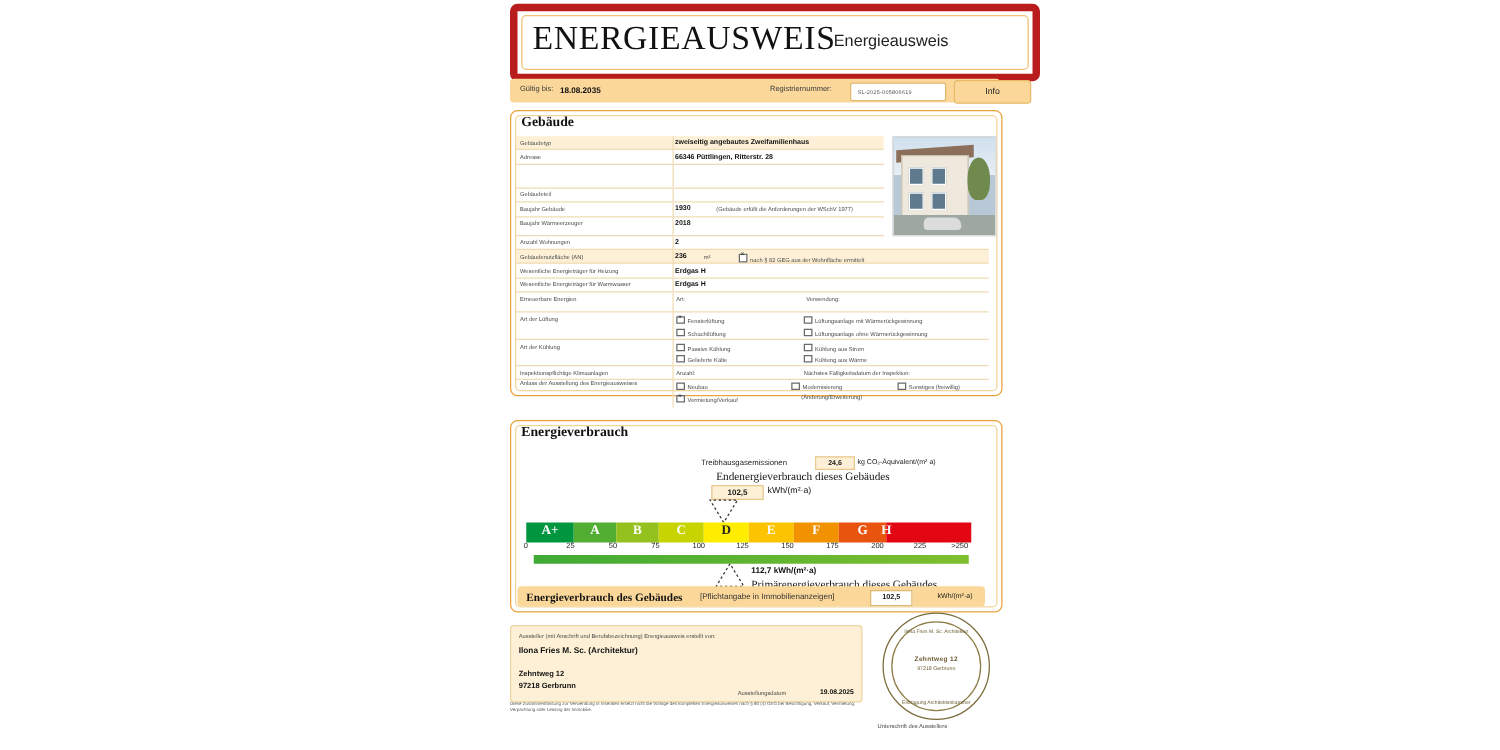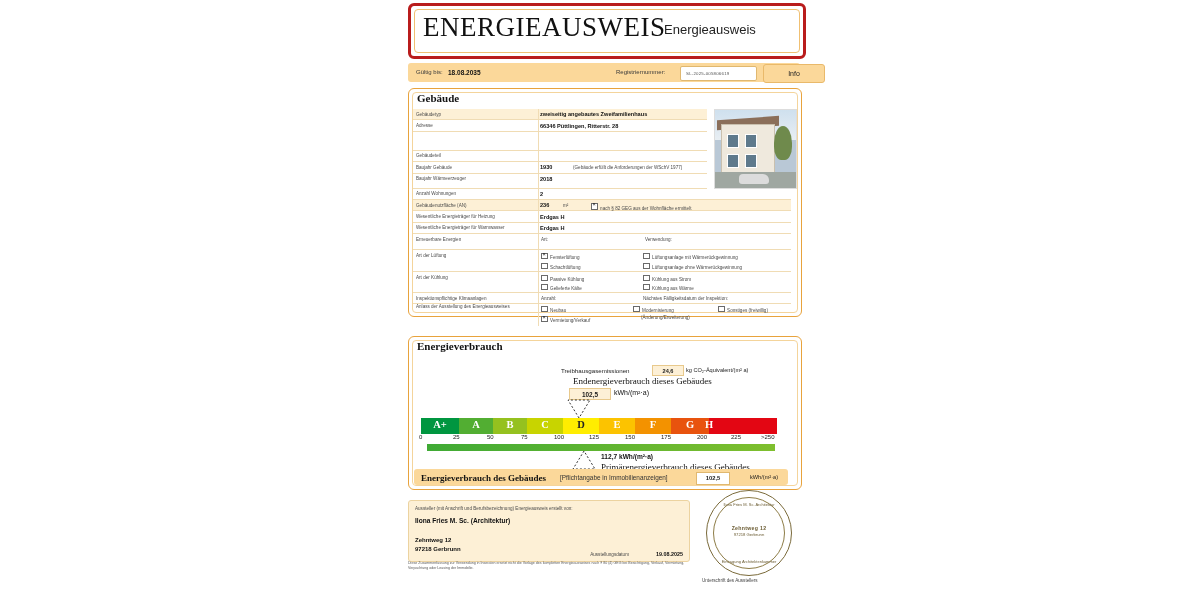--- a/index.html
+++ b/index.html
@@ -1,21 +1,21 @@
 <!DOCTYPE html>
 <html><head>
 <meta charset="utf-8">
 <style>
   html,body{margin:0;padding:0;background:#ffffff;}
   body{width:1200px;height:600px;font-family:"Liberation Sans",sans-serif;color:#1a1a1a;overflow:hidden;}
   .page{position:absolute;left:386px;top:0;width:430px;height:600px;background:#fff;}
   .sheet{position:absolute;left:0;top:0;width:430px;height:600px;}
 
   
-  .hdr{position:absolute;left:22px;top:3px;width:392px;height:50px;border:3px solid #b91c1c;border-radius:6px;background:#fff;}
+  .hdr{position:absolute;left:22px;top:3px;width:392px;height:50px;border:6px solid #b91c1c;border-radius:6px;background:#fff;padding-left:20px;}
   .hdr-inner{position:absolute;left:3px;top:3px;right:3px;bottom:3px;border:1px solid #f0c073;border-radius:4px;}
   .hdr-title{position:absolute;left:12px;top:6px;font-size:27px;letter-spacing:.5px;color:#111;font-family:"Liberation Serif",serif;}
   .hdr-sub{position:absolute;left:253px;top:16px;font-size:13px;color:#222;}
 
   
   .bar{position:absolute;left:22px;top:63px;width:392px;height:19px;background:#fbd89a;border-radius:3px;}
   .bar .lbl{position:absolute;font-size:6px;color:#3a3a3a;top:6px;}
   .bar .val{position:absolute;font-size:6.5px;font-weight:bold;color:#111;top:6px;}
   .reg-box{position:absolute;left:272px;top:3px;width:75px;height:13px;background:#fff;border:1px solid #e0b870;border-radius:2px;}
   .reg-box span{position:absolute;left:5px;top:4px;font-size:4.4px;color:#555;letter-spacing:.2px;}

